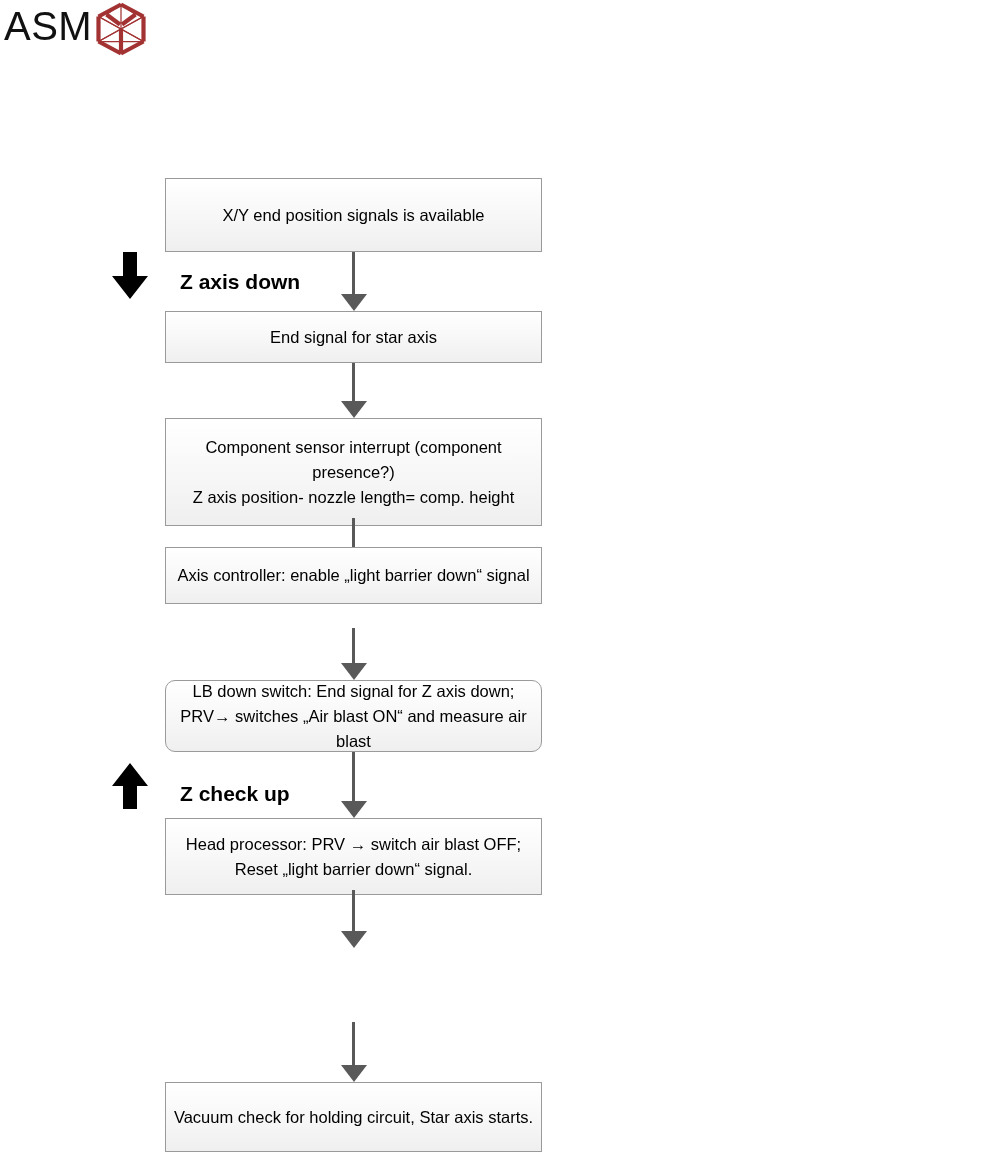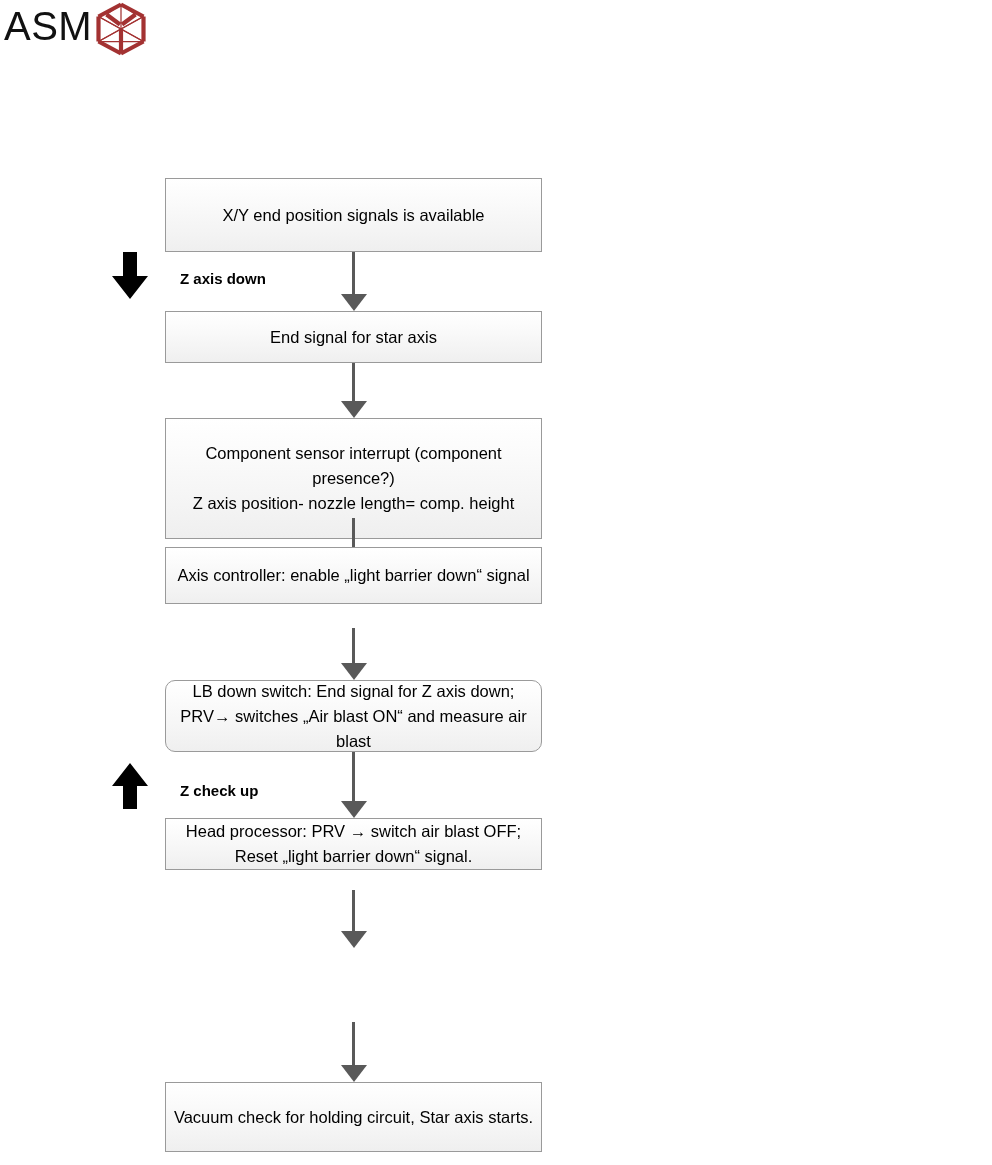--- a/index.html
+++ b/index.html
@@ -99,21 +99,21 @@
 
   
   .bigarrow {
     position: absolute;
     width: 40px;
     height: 48px;
   }
 
   .phase-label {
     position: absolute;
-    font-size: 15px;
+    font-size: 21px;
     font-weight: bold;
     color: #000000;
     white-space: nowrap;
   }
 </style>
 </head>
 <body>
 
 <div id="logo-area">
   <div id="logo-text">ASM</div>
@@ -173,21 +173,21 @@
 
   <div class="node" style="top:311px; height:52px;">
     <span class="node-text">End signal for star axis</span>
   </div>
 
   <div class="conn" style="left:354px; top:363px; height:55px;">
     <div class="stem" style="height:38px;"></div>
     <div class="head" style="top:38px;"></div>
   </div>
 
-  <div class="node" style="top:418px; height:121px;">
+  <div class="node" style="top:418px; height:108px;">
     <span class="node-text">Component sensor interrupt (component presence?)
 Z axis position- nozzle length= comp. height</span>
   </div>
 
   <div class="conn" style="left:354px; top:518px; height:53px;">
     <div class="stem" style="height:36px;"></div>
     <div class="head" style="top:36px;"></div>
   </div>
 
   <div class="node" style="top:547px; height:57px;">
@@ -208,21 +208,21 @@
     <div class="head" style="top:49px;"></div>
   </div>
 
   <div class="bigarrow" style="left:110px; top:762px;">
     <svg viewBox="0 0 40 48" width="40" height="48" aria-hidden="true">
       <polygon points="20,1 38,24 27,24 27,47 13,47 13,24 2,24" fill="#000000"></polygon>
     </svg>
   </div>
   <div class="phase-label" style="left:180px; top:782px;">Z check up</div>
 
-  <div class="node" style="top:818px; height:52px;">
+  <div class="node" style="top:818px; height:77px;">
     <span class="node-text">Head processor: PRV → switch air blast OFF; Reset „light barrier down“ signal.</span>
   </div>
 
   <div class="conn" style="left:354px; top:890px; height:58px;">
     <div class="stem" style="height:41px;"></div>
     <div class="head" style="top:41px;"></div>
   </div>
 
 
   <div class="conn" style="left:354px; top:1022px; height:60px;">

